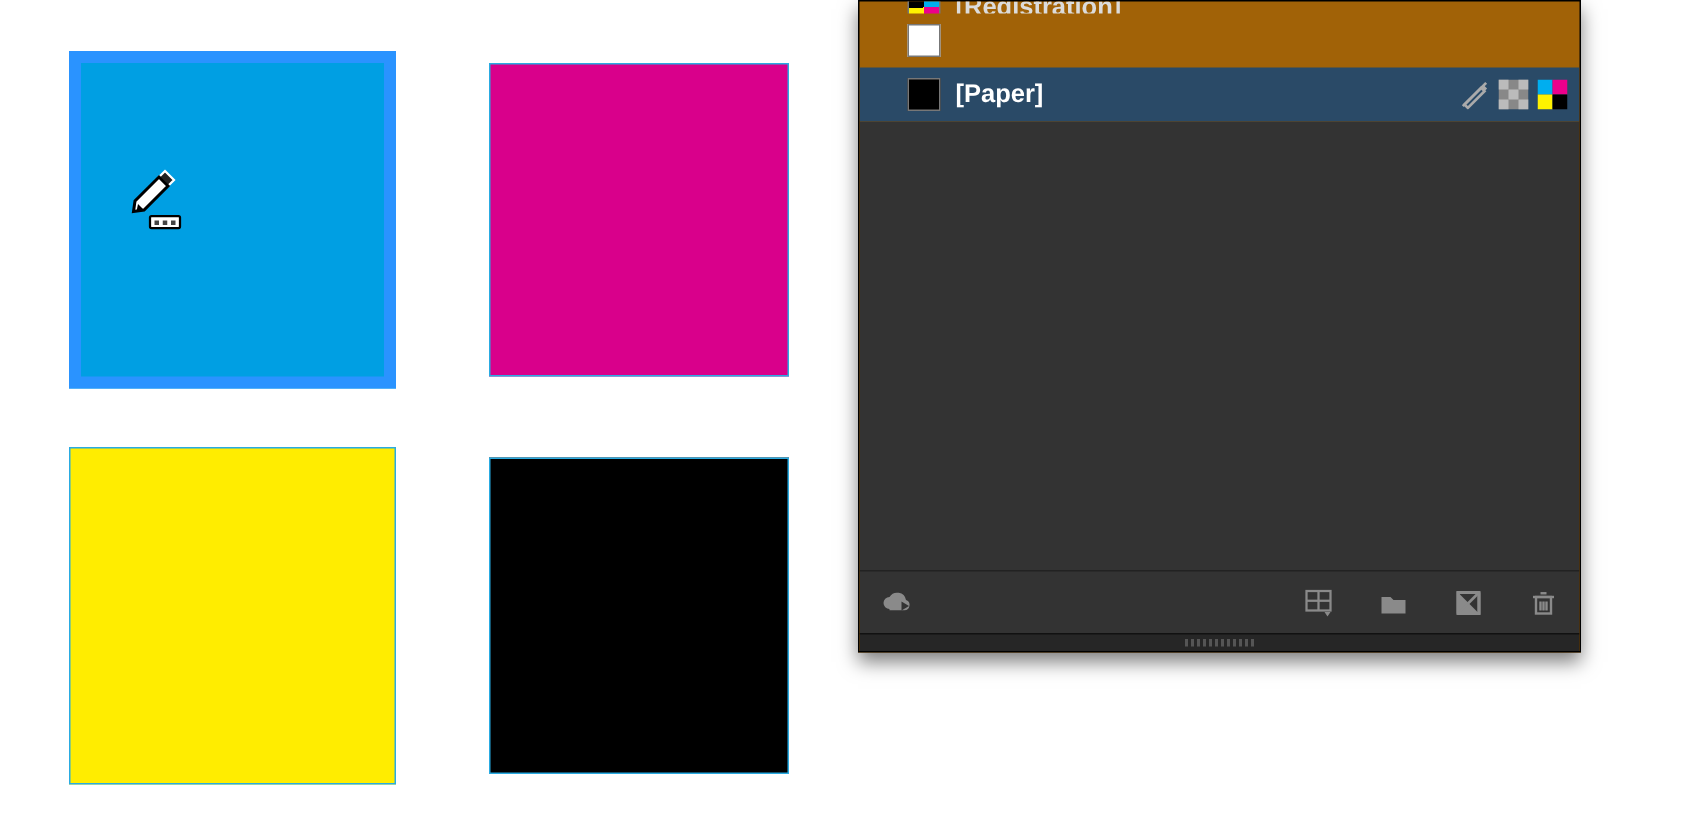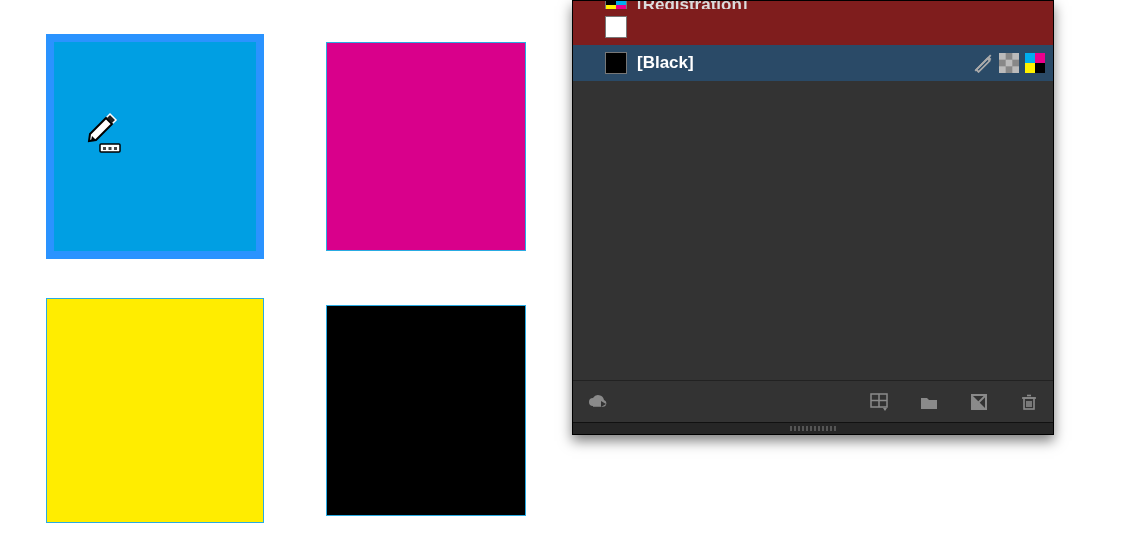--- a/index.html
+++ b/index.html
@@ -38,21 +38,21 @@
       pointer-events: none;
     }
 
     
     .panel {
       position: absolute;
       right: 74px;
       top: 0;
       width: 482px;
       height: 435px;
-      background: #7f1d1d;
+      background: #a16207;
       border: 1px solid #000;
       box-shadow: 0 6px 12px rgba(0,0,0,.5);
       display: flex;
       flex-direction: column;
       overflow: hidden;
     }
 
     .panel-list {
       flex: 1;
       display: flex;
@@ -152,21 +152,21 @@
 
     <div class="swatch-row">
       <span class="row-indent"></span>
       <span class="row-chip chip-white"></span>
       <span class="row-icons"></span>
     </div>
 
     <div class="swatch-row selected">
       <span class="row-indent"></span>
       <span class="row-chip chip-black"></span>
-      <span class="row-label">[Black]</span>
+      <span class="row-label">[Paper]</span>
       <span class="row-icons">
         <span class="ico">
           <svg viewBox="0 0 18 18">
               <path d="M3 15 L13 5 l2 2 L5 17 z M14 4 l2 2" fill="none" stroke="#aaa" stroke-width="1.6"></path>
               <line x1="2" y1="16" x2="16" y2="2" stroke="#aaa" stroke-width="1.6"></line>
             </svg>
         </span>
         <span class="ico">
           <svg viewBox="0 0 18 18">
             <rect x="0" y="0" width="18" height="18" fill="#888"></rect>

